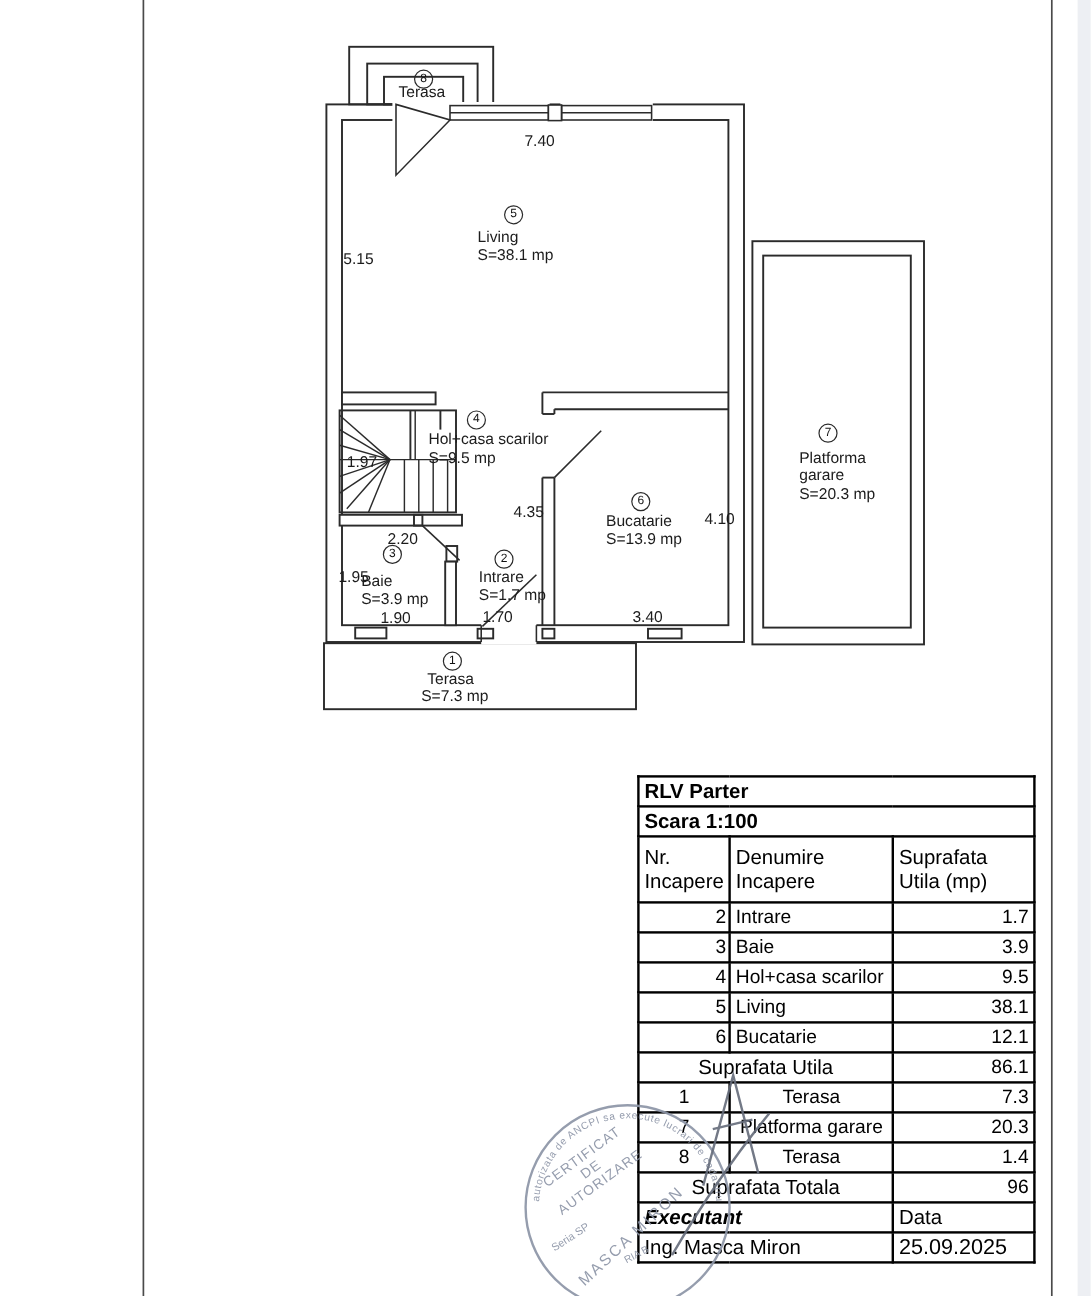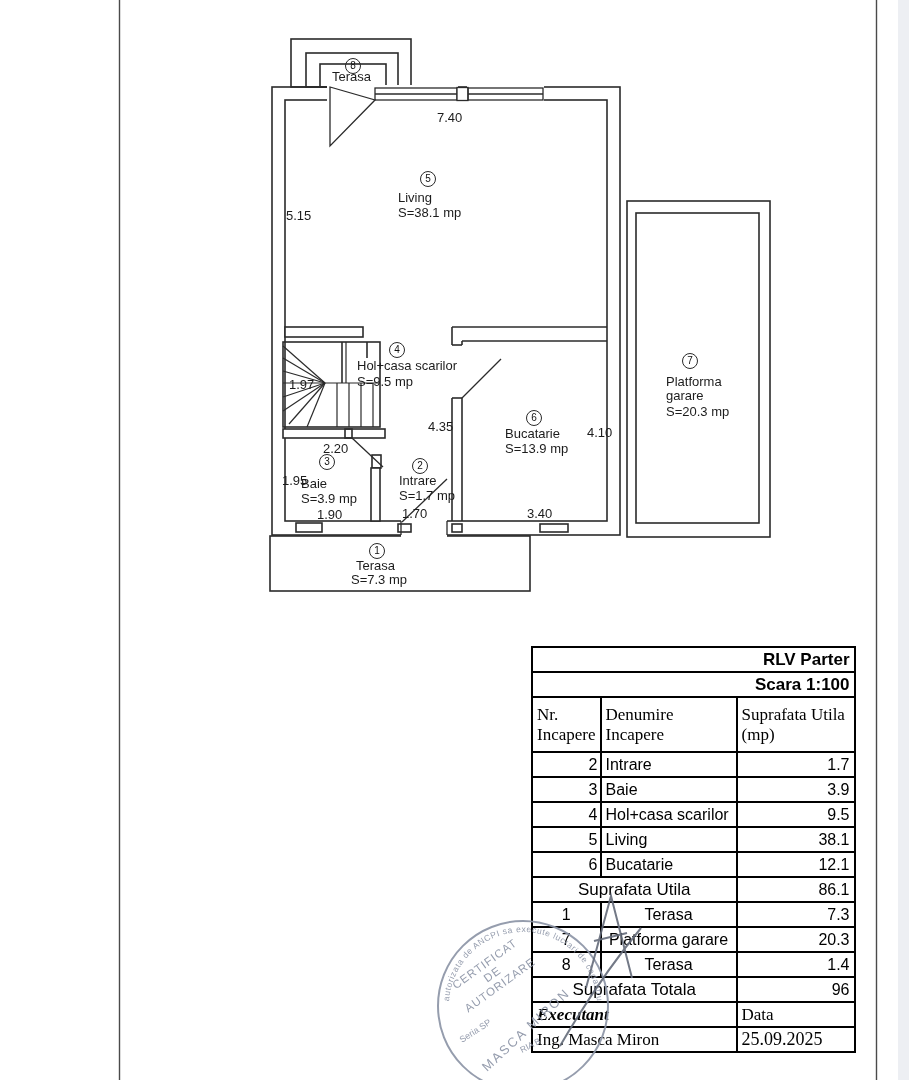--- a/index.html
+++ b/index.html
@@ -13,22 +13,22 @@
   .wrap{white-space:normal;line-height:14px;}
   .circ{position:absolute;width:14px;height:14px;border:1.3px solid #2a2a2a;border-radius:50%;
         font:10px/14px "Liberation Sans",sans-serif;text-align:center;color:#111;z-index:2;
         background:transparent;}
   .strip{position:absolute;left:898px;top:0;width:11px;height:1080px;z-index:0;}
   
   #rlv{position:absolute;left:531px;top:646px;z-index:2;border-collapse:collapse;
        table-layout:fixed;background:transparent;}
   #rlv td{border:2px solid #000;font:16px "Liberation Sans",sans-serif;color:#000;
           padding:1px 4px;height:21px;overflow:hidden;vertical-align:middle;}
-  #rlv .tl{font-size:17px;font-weight:bold;text-align:right;}
-  #rlv .serif{font-family:Liberation Serif, serif;font-size:17px;}
+  #rlv .tl{font-size:17px;font-weight:bold;text-align:left;}
+  #rlv .serif{font-family:Liberation Sans, sans-serif;font-size:17px;}
   #rlv .hd{height:51px;vertical-align:middle;}
   #rlv .num{text-align:right;padding-right:2px;}
   #rlv .ctr{text-align:center;}
   #rlv .val{text-align:right;}
   #rlv .sum{font-weight:normal;text-align:center;font-size:17px;}
   #rlv .bi{font-weight:bold;font-style:italic;}
   #rlv .dt{font-size:18px;}
 </style>
 </head>
 <body>

